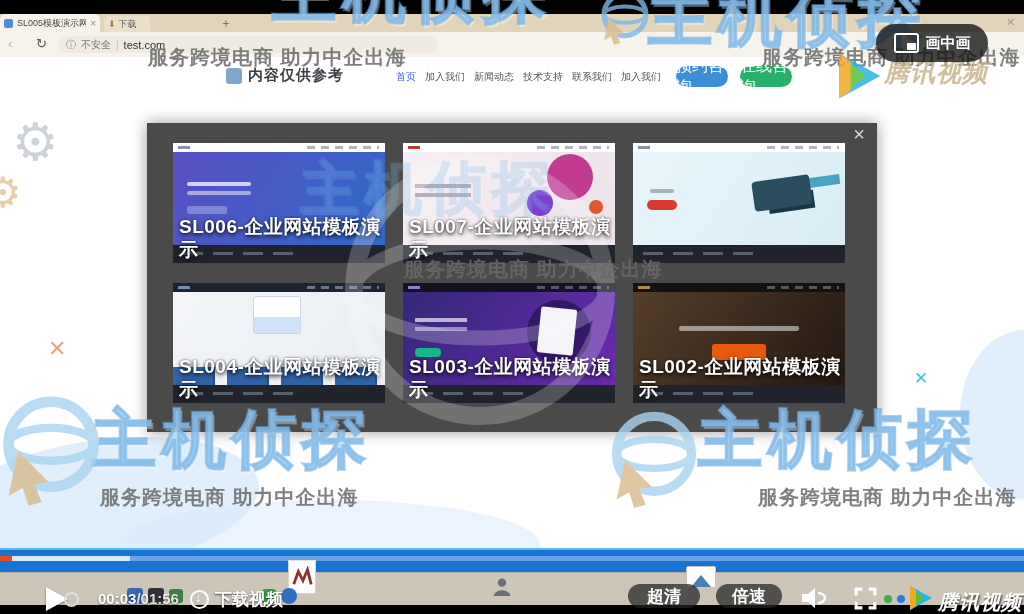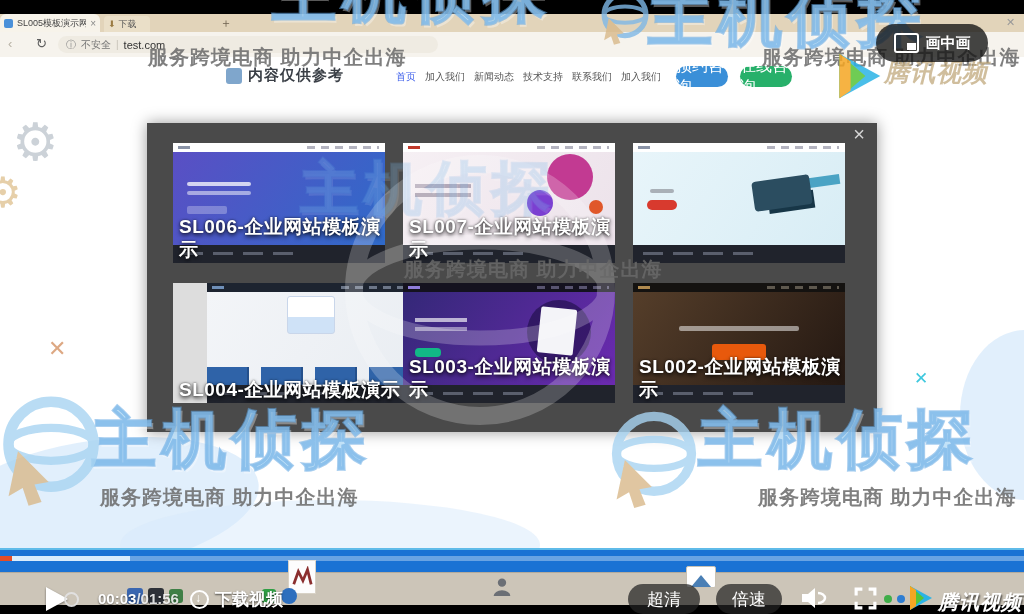--- a/index.html
+++ b/index.html
@@ -55,21 +55,21 @@
   .blob.b1{left:-60px;top:440px;width:320px;height:130px;transform:rotate(-8deg);}
   .blob.b2{left:120px;top:500px;width:420px;height:90px;opacity:.5;}
   .blob.b3{left:960px;top:330px;width:130px;height:170px;}
   .bluefoot{left:0;top:548px;width:1024px;height:24px;background:#1a72d4;border-top:2px solid #5fbbe9;z-index:3;}
 
   
   .modal{left:147px;top:123px;width:730px;height:309px;background:#4a4a4a;z-index:5;box-shadow:0 0 14px rgba(0,0,0,.4);}
   .modal .close{position:absolute;right:12px;top:1px;font-size:20px;color:#d5d5d5;line-height:20px;}
   .thumb{position:absolute;width:212px;height:120px;overflow:hidden;background:#ddd;}
   .t0{left:26px;top:20px;} .t1{left:256px;top:20px;} .t2{left:486px;top:20px;}
-  .t3{left:26px;top:160px;padding-left:34px;} .t4{left:256px;top:160px;} .t5{left:486px;top:160px;}
+  .t3{left:26px;top:160px;} .t4{left:256px;top:160px;} .t5{left:486px;top:160px;}
   .thumb .bar{position:relative;height:9px;background:#fff;}
   .thumb .bar::before{content:"";position:absolute;left:5px;top:3px;width:12px;height:3px;background:#8a93a6;}
   .thumb .bar::after{content:"";position:absolute;right:6px;top:3px;width:72px;height:3px;
         background:repeating-linear-gradient(90deg,#b4b4c0 0 8px,transparent 8px 14px);}
   .thumb .hero{position:relative;height:93px;}
   .thumb .foot{position:relative;height:18px;background:#20232c;}
   .thumb .foot::after{content:"";position:absolute;left:10px;top:7px;width:120px;height:3px;
         background:repeating-linear-gradient(90deg,#5a5f6d 0 20px,transparent 20px 30px);}
   .thumb .label{position:absolute;left:6px;right:3px;bottom:1px;color:#fff;font-weight:900;
         font-size:19px;line-height:1.25;letter-spacing:.5px;z-index:3;
@@ -152,22 +152,22 @@
   .progress .played{position:absolute;left:0;top:0;height:5px;background:#e34d26;}
   .play{left:46px;top:587px;width:0;height:0;border-left:22px solid #fff;border-top:12px solid transparent;
        border-bottom:12px solid transparent;filter:drop-shadow(0 1px 1px rgba(0,0,0,.5));}
   .loopring{left:64px;top:592px;width:11px;height:11px;border:2px solid rgba(225,225,225,.95);border-radius:50%;}
   .time{left:98px;top:590px;font-size:15px;font-weight:bold;color:#fff;text-shadow:0 1px 2px rgba(0,0,0,.6);}
   .time .tot{color:rgba(255,255,255,.85);}
   .dlbtn{left:190px;top:588px;display:flex;align-items:center;gap:6px;}
   .dl-ic{width:19px;height:19px;border:2px solid #fff;border-radius:50%;position:relative;box-sizing:border-box;}
   .dl-ic::after{content:"↓";position:absolute;left:3px;top:-1px;color:#fff;font-size:12px;font-weight:bold;}
   .dlbtn .tx{color:#fff;font-size:17px;font-weight:bold;text-shadow:0 1px 2px rgba(0,0,0,.7);}
-  .pillbtn{height:30px;border-radius:16px;background:rgba(35,35,35,.72);display:flex;align-items:center;
-       justify-content:center;color:#fff;font-size:17px;font-weight:normal;}
+  .pillbtn{height:24px;border-radius:16px;background:rgba(35,35,35,.72);display:flex;align-items:center;
+       justify-content:center;color:#fff;font-size:17px;font-weight:bold;}
   .q{left:628px;top:584px;width:72px;}
   .sp{left:716px;top:584px;width:66px;}
   .vol{left:800px;top:585px;}
   .fs{left:853px;top:586px;}
   .tv-logo{left:906px;top:584px;}
   .tv-text{left:938px;top:589px;font-size:20px;font-weight:900;font-style:italic;color:#fff;
        text-shadow:1px 2px 2px rgba(0,0,0,.65);letter-spacing:1px;}
 </style>
 </head>
 <body>

